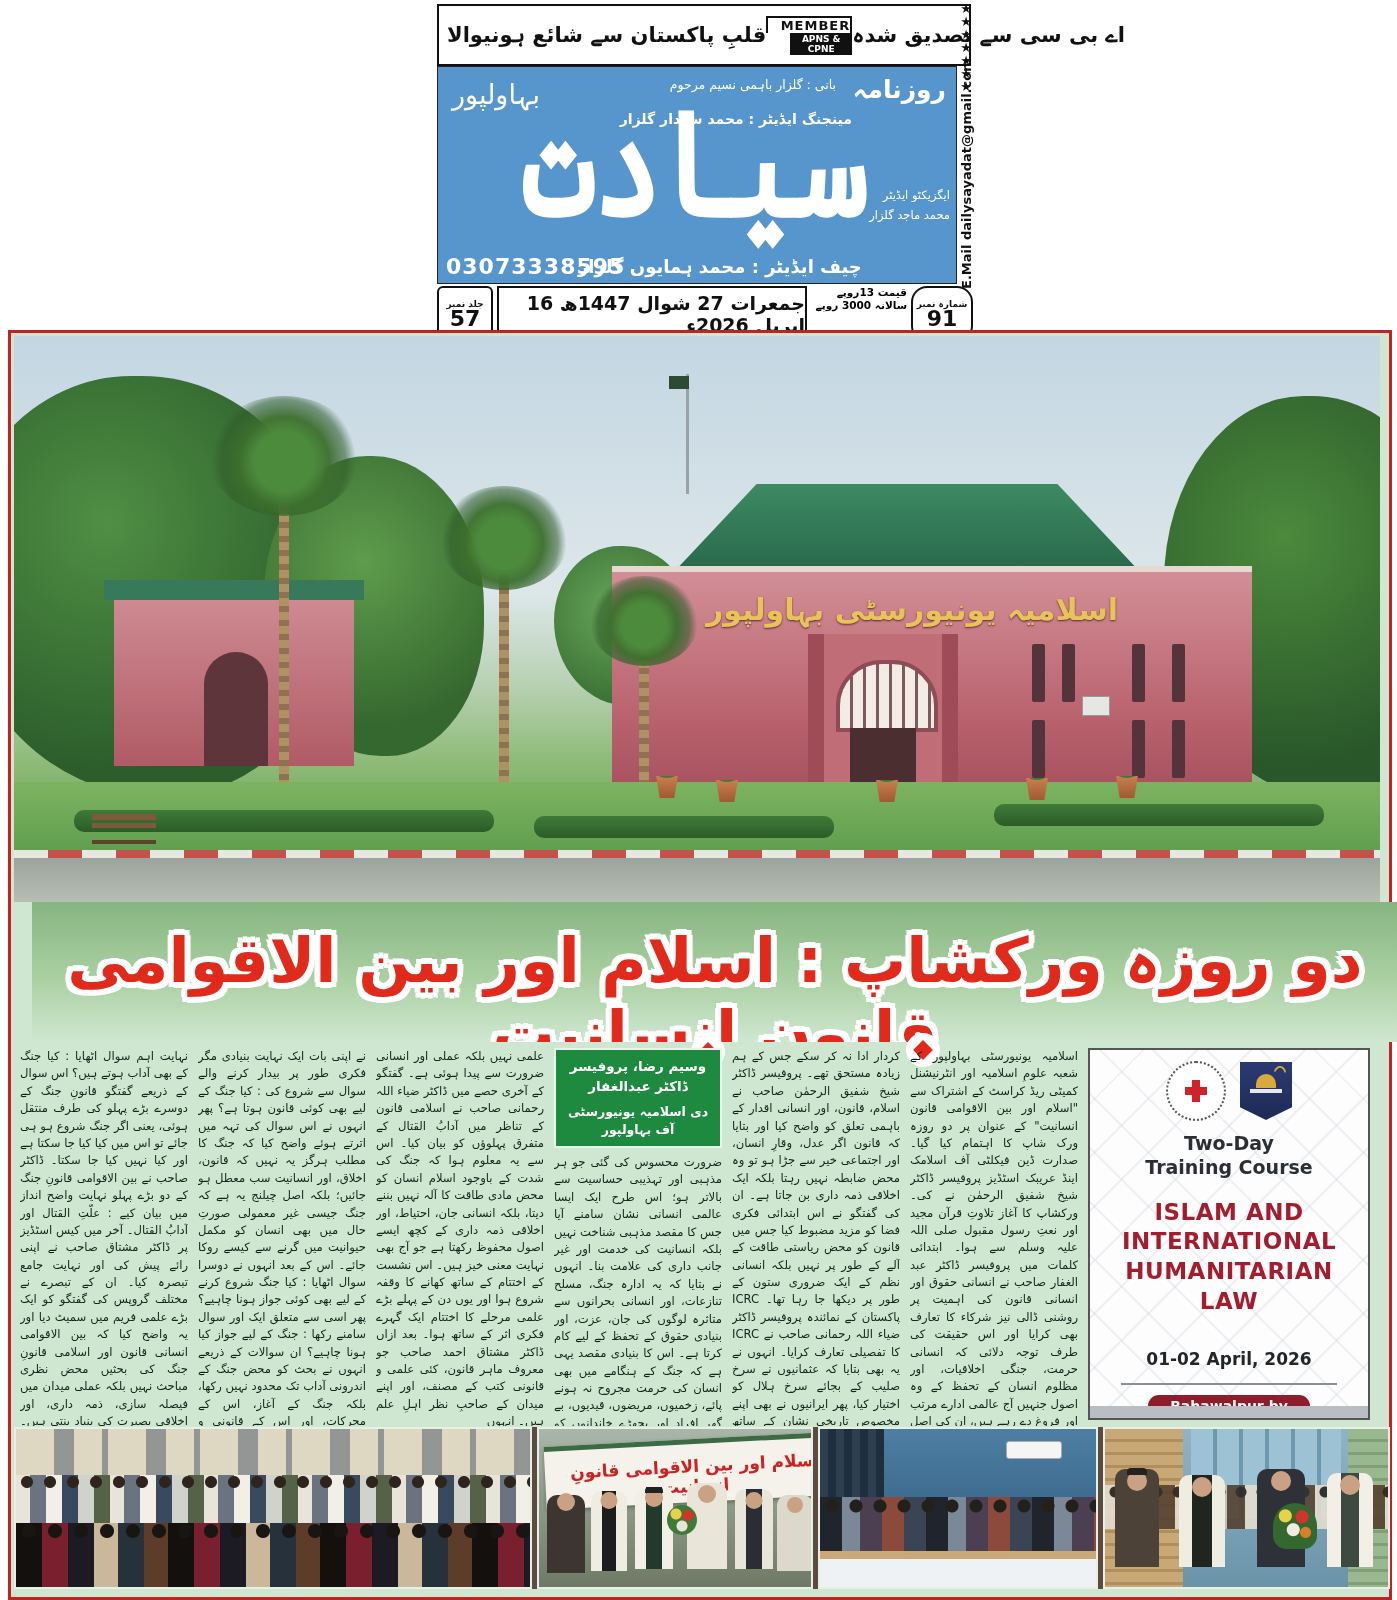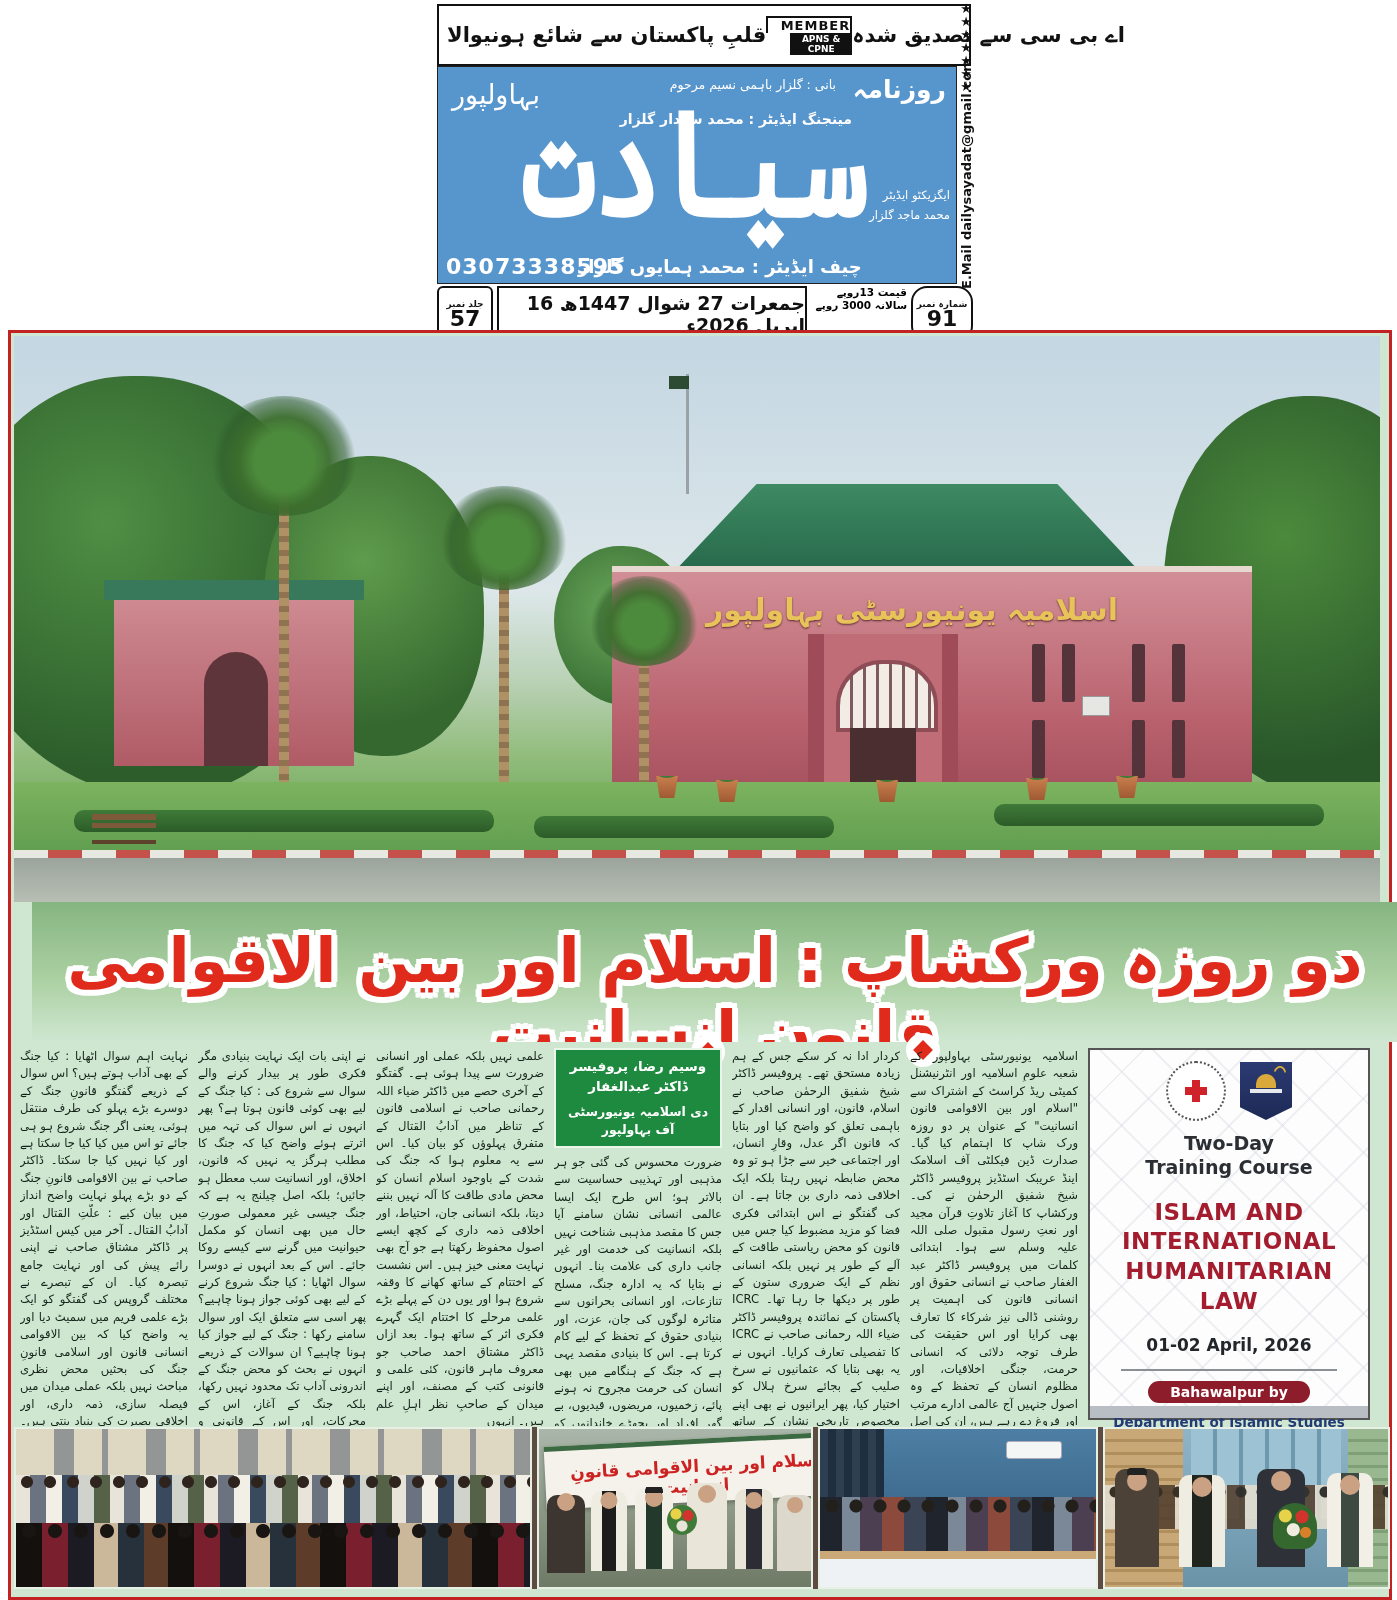--- a/index.html
+++ b/index.html
@@ -102,21 +102,21 @@
   #icrc-logo{width:60px;height:60px;position:relative;}
   #icrc-ring{width:56px;height:56px;border-radius:50%;border:2px dotted #555;position:absolute;left:0;top:0;background:#fff;}
   #icrc-cross{position:absolute;left:19px;top:19px;width:22px;height:22px;
     background:linear-gradient(#d0222a,#d0222a) 50% 0/8px 100% no-repeat,linear-gradient(#d0222a,#d0222a) 0 50%/100% 8px no-repeat;}
   #univ-logo{width:52px;height:58px;background:linear-gradient(#2b3a72,#1d2a56);clip-path:polygon(0 0,100% 0,100% 78%,50% 100%,0 78%);position:relative;}
   #univ-logo .dome{position:absolute;left:16px;top:12px;width:20px;height:14px;background:#d9a93c;border-radius:12px 12px 0 0;}
   #univ-logo .base{position:absolute;left:10px;top:27px;width:32px;height:4px;background:#e7e7ee;}
   #univ-logo .cres{position:absolute;left:34px;top:4px;width:8px;height:8px;border-radius:50%;border:2px solid #d9a93c;border-left-color:transparent;border-bottom-color:transparent;transform:rotate(-40deg);}
   .poster-course{margin-top:10px;font-size:19px;font-weight:bold;color:#2b2f33;line-height:1.25;}
   .poster-title{margin-top:18px;font-size:23px;font-weight:bold;color:#a31d2f;line-height:1.3;letter-spacing:.5px;}
-  .poster-dates{margin-top:18px;font-size:17px;font-weight:bold;color:#232629;}
+  .poster-dates{margin-top:32px;font-size:17px;font-weight:bold;color:#232629;}
   #poster-div{margin:14px auto 0;width:78%;border-top:2px solid #8a8f96;}
   #organized-pill{display:inline-block;margin-top:10px;background:#8e1d2c;color:#fff;font-size:14px;font-weight:bold;
     padding:3px 22px;border-radius:14px;}
   .poster-org1{margin-top:10px;font-size:13.5px;font-weight:bold;color:#233a74;line-height:1.35;}
   .poster-org3{margin-top:4px;font-size:11.5px;font-weight:bold;color:#a31d2f;line-height:1.3;}
   #poster-footer{position:absolute;left:0;bottom:0;width:100%;height:12px;background:#b9bdc4;}
   
   #photorow{position:absolute;left:3px;top:1094px;width:1366px;height:162px;display:flex;gap:5px;background:#5d4a40;}
   .bphoto{position:relative;overflow:hidden;border:2px solid #e7f0e4;box-sizing:border-box;height:162px;}
   #bp1{flex:0 0 518px;background:linear-gradient(#ded8c2 0 62%,#c9c2aa 62% 72%,#9aa07e 72%);}

